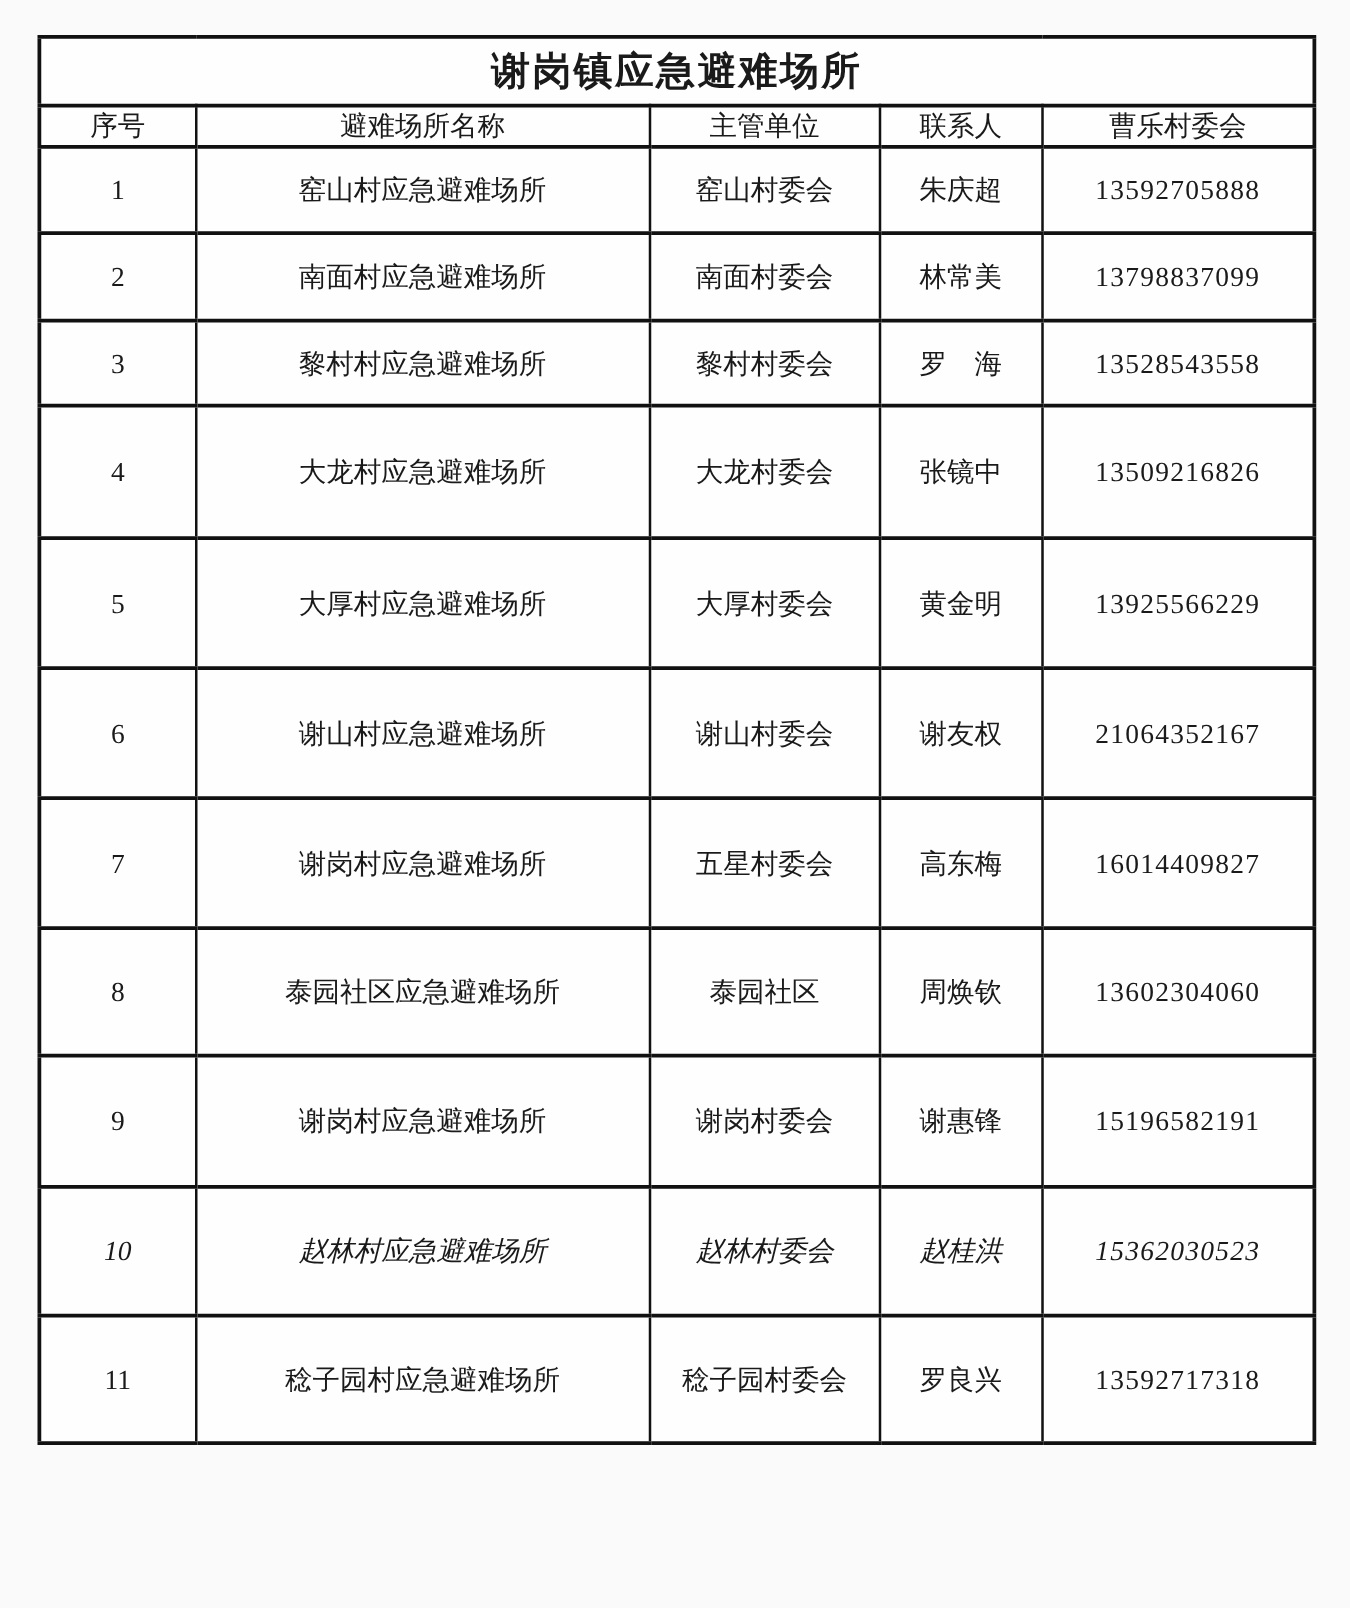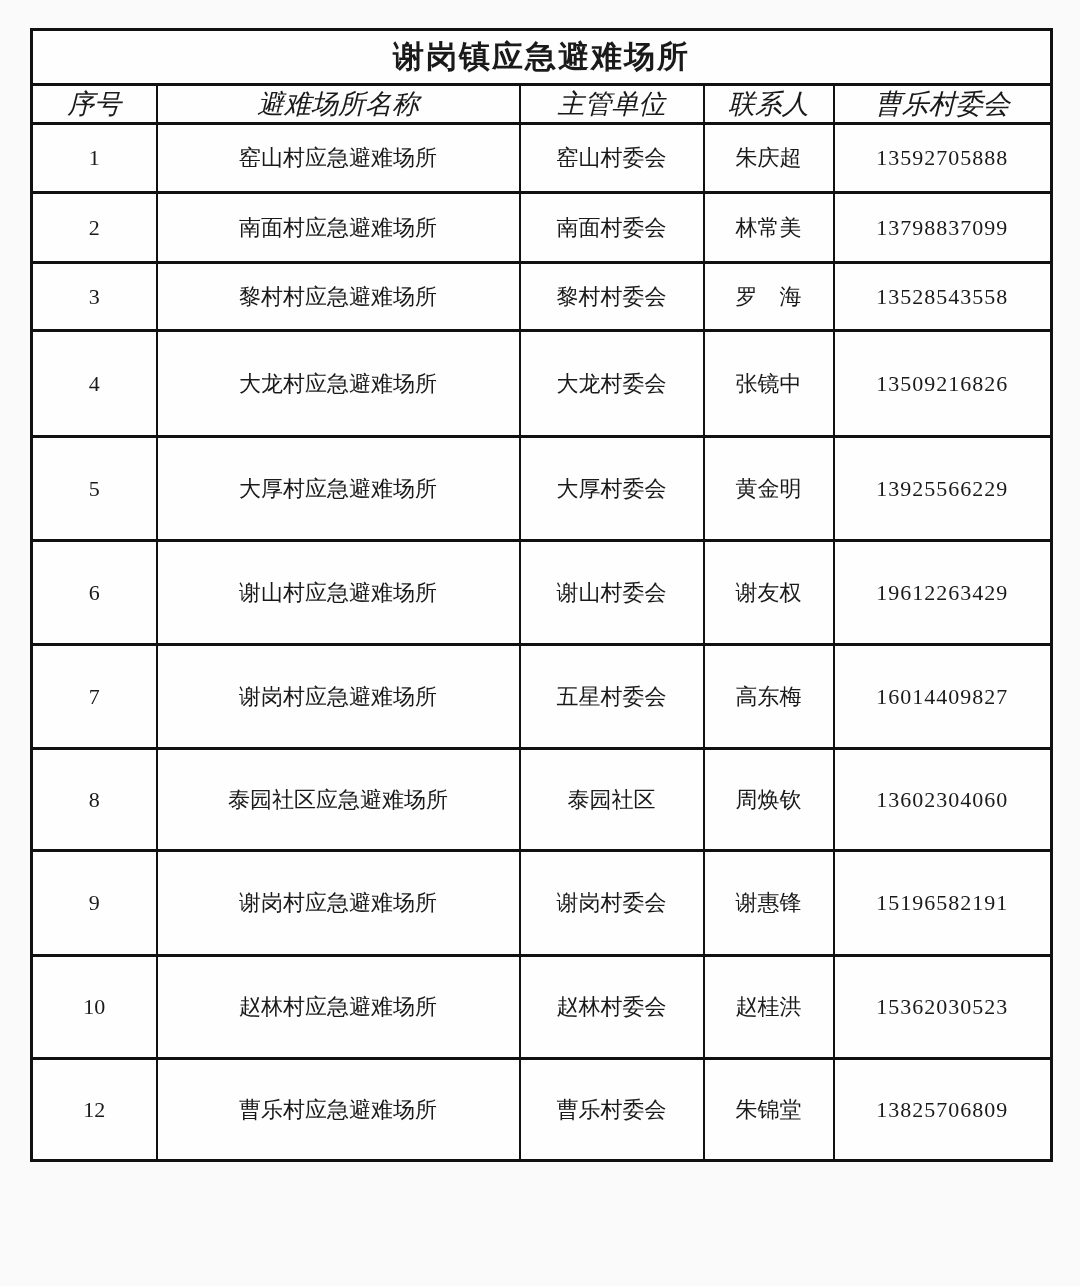--- a/index.html
+++ b/index.html
@@ -39,33 +39,33 @@
     white-space: nowrap;
   }
   .shelter-table .title-cell {
     font-size: 31px;
     font-weight: bold;
     letter-spacing: 2px;
     height: 52px;
     text-align: center;
   }
   .shelter-table thead tr.col-header-row { height: 33px; }
-  .shelter-table thead th { font-size: 27px; font-style: italic; }
+  .shelter-table thead th { font-size: 22px; }
   .shelter-table td.phone { letter-spacing: 1px; }
   
   .shelter-table tbody tr:nth-child(1)  { height: 69px; }
   .shelter-table tbody tr:nth-child(2)  { height: 70px; }
   .shelter-table tbody tr:nth-child(3)  { height: 68px; }
   .shelter-table tbody tr:nth-child(4)  { height: 106px; }
   .shelter-table tbody tr:nth-child(5)  { height: 104px; }
   .shelter-table tbody tr:nth-child(6)  { height: 104px; }
   .shelter-table tbody tr:nth-child(7)  { height: 104px; }
   .shelter-table tbody tr:nth-child(8)  { height: 102px; }
   .shelter-table tbody tr:nth-child(9)  { height: 105px; }
-  .shelter-table tbody tr:nth-child(10) { height: 103px; }
+  .shelter-table tbody tr:nth-child(10) { height: 103px; font-style: italic; }
   .shelter-table tbody tr:nth-child(11) { height: 102px; }
   .shelter-table tbody tr:nth-child(12) { height: 102px; }
 </style>
 </head>
 <body>
 
 <div class="page">
   <table class="shelter-table">
     <colgroup>
       <col style="width:125px">
@@ -120,21 +120,21 @@
           <td>大厚村应急避难场所</td>
           <td>大厚村委会</td>
           <td>黄金明</td>
           <td class="phone">13925566229</td>
         </tr>
         <tr>
           <td>6</td>
           <td>谢山村应急避难场所</td>
           <td>谢山村委会</td>
           <td>谢友权</td>
-          <td class="phone">19612263429</td>
+          <td class="phone">21064352167</td>
         </tr>
         <tr>
           <td>7</td>
           <td>谢岗村应急避难场所</td>
           <td>五星村委会</td>
           <td>高东梅</td>
           <td class="phone">16014409827</td>
         </tr>
         <tr>
           <td>8</td>
@@ -151,21 +151,21 @@
           <td class="phone">15196582191</td>
         </tr>
         <tr>
           <td>10</td>
           <td>赵林村应急避难场所</td>
           <td>赵林村委会</td>
           <td>赵桂洪</td>
           <td class="phone">15362030523</td>
         </tr>
         <tr>
-          <td>12</td>
-          <td>曹乐村应急避难场所</td>
-          <td>曹乐村委会</td>
-          <td>朱锦堂</td>
-          <td class="phone">13825706809</td>
+          <td>11</td>
+          <td>稔子园村应急避难场所</td>
+          <td>稔子园村委会</td>
+          <td>罗良兴</td>
+          <td class="phone">13592717318</td>
         </tr>
       </tbody>
   </table>
 </div>
 
 </body></html>

